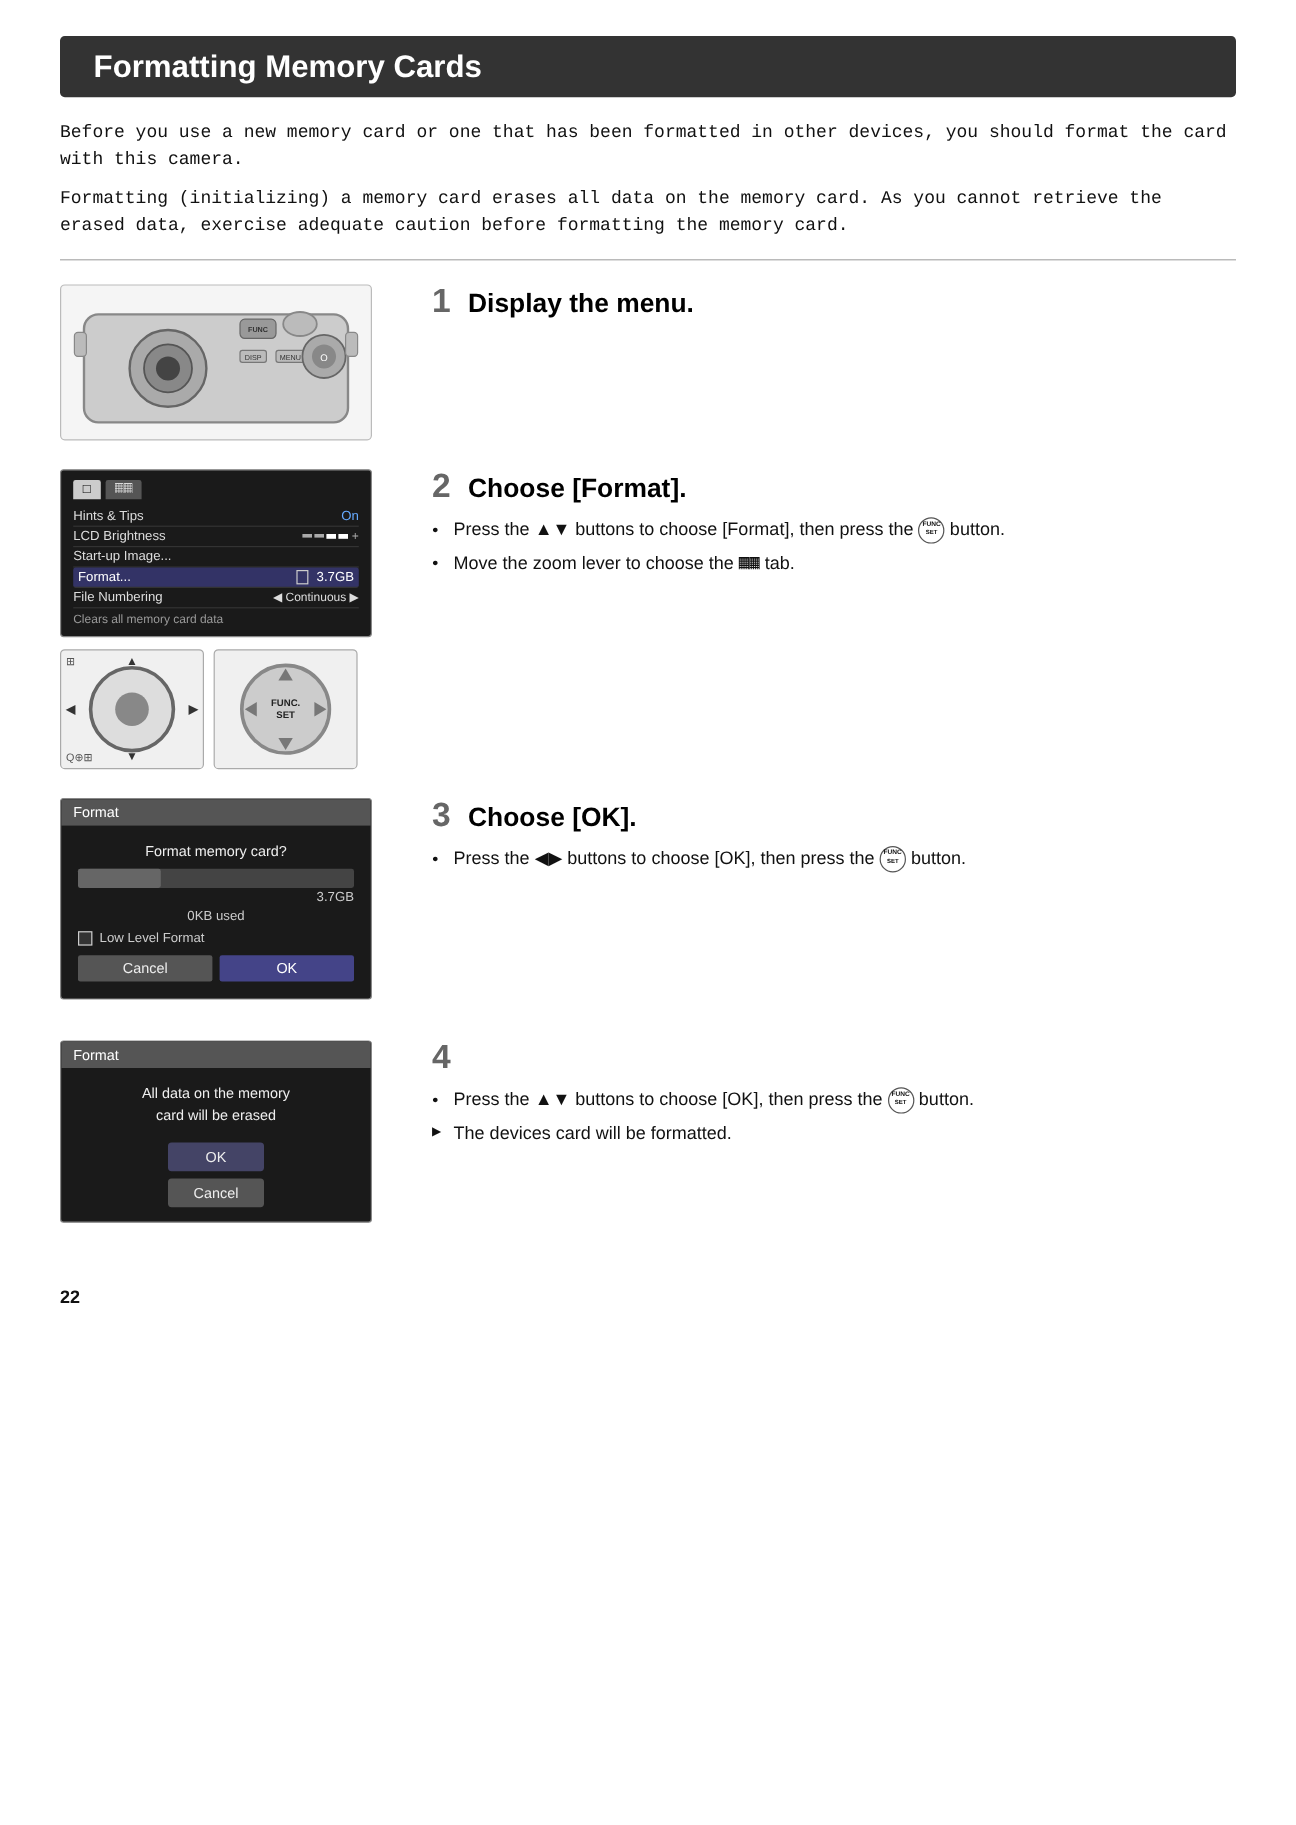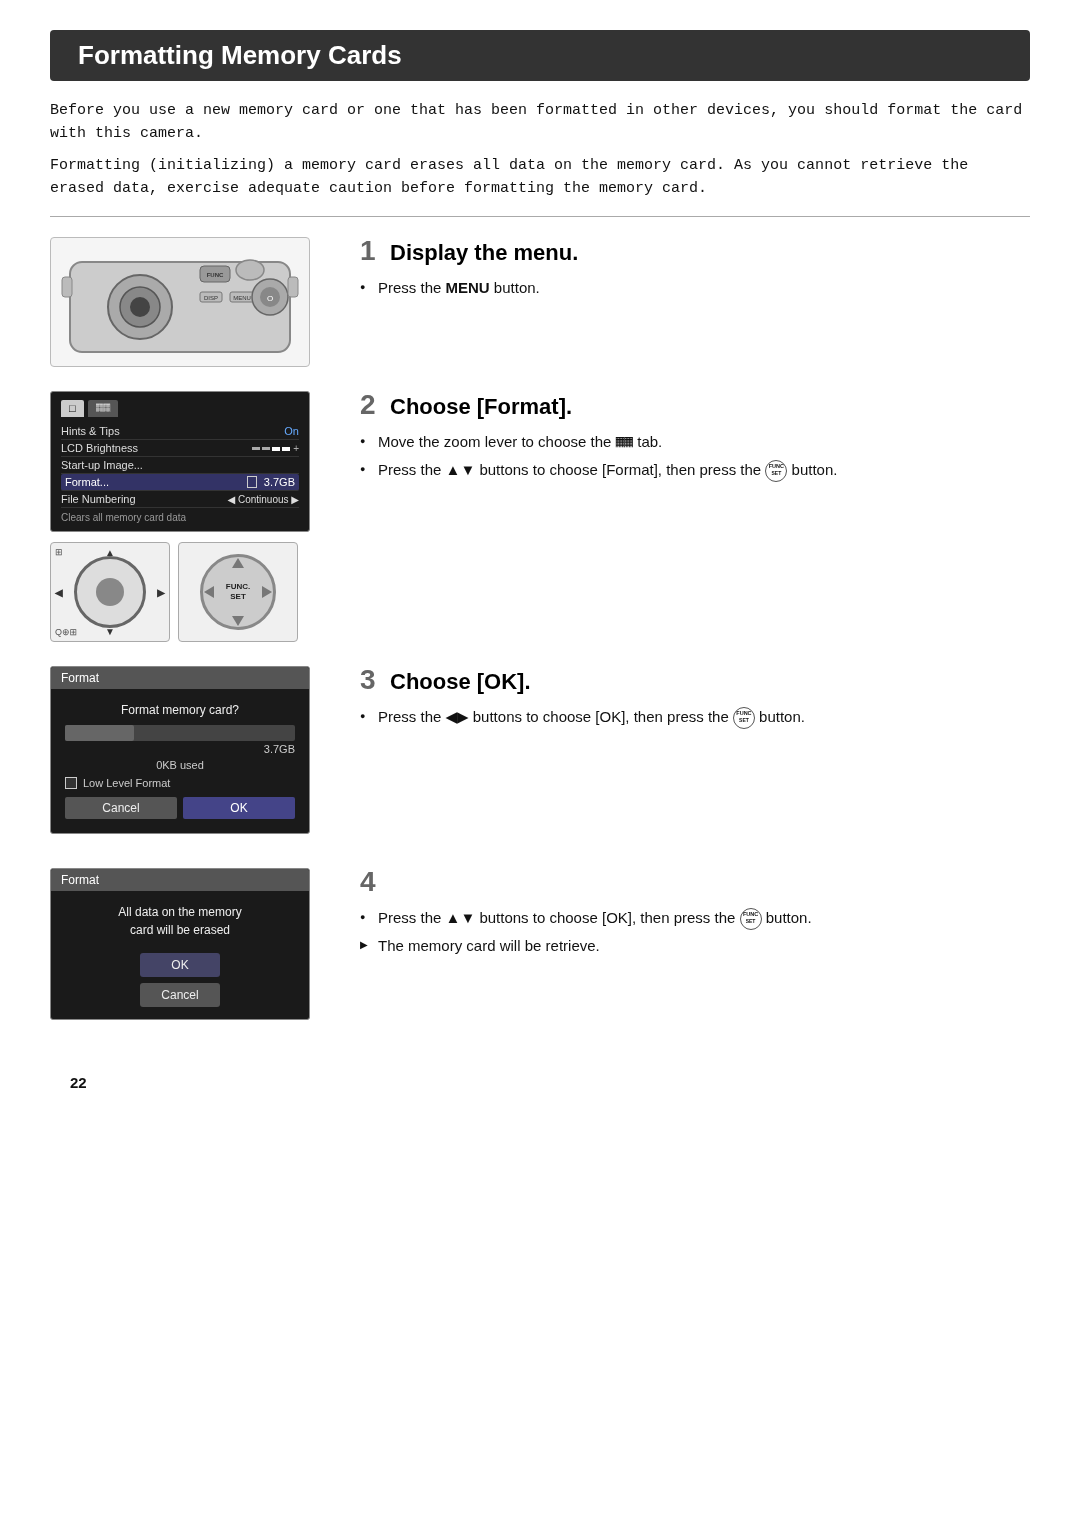--- a/index.html
+++ b/index.html
@@ -454,21 +454,20 @@
       align-items: center;
       justify-content: center;
     }
 
     
     .page-number {
       margin-top: 30px;
       font-size: 15px;
       font-weight: bold;
       color: #111;
-      margin-left: 20px;
     }
 
   </style>
 </head>
 <body>
 
 <div class="page-title-bar">Formatting Memory Cards</div>
 
 <p class="intro-text">Before you use a new memory card or one that has been formatted in other devices, you should format the card with this camera.</p>
 <p class="intro-text">Formatting (initializing) a memory card erases all data on the memory card. As you cannot retrieve the erased data, exercise adequate caution before formatting the memory card.</p>
@@ -508,25 +507,20 @@
 
           <rect x="228" y="35" width="10" height="20" rx="3" fill="#bbb" stroke="#888" stroke-width="1"></rect>
         </svg>
       </div>
     </div>
     <div class="step-instructions">
       <div class="step-number-title">
         <span class="step-number">1</span>
         <span class="step-title">Display the menu.</span>
       </div>
-      <ul class="step-bullets">
-        <li>
-          Press the <span class="bold-word">MENU</span> button.
-        </li>
-      </ul>
     </div>
   </div>
 
   <div class="step-row">
     <div class="step-images">
 
       <div class="lcd-screen">
         <div class="lcd-tabs">
           <div class="lcd-tab active">□</div>
           <div class="lcd-tab" style="color:#fff;">𝄜𝄜</div>
@@ -593,26 +587,26 @@
         </div>
       </div>
     </div>
     <div class="step-instructions">
       <div class="step-number-title">
         <span class="step-number">2</span>
         <span class="step-title">Choose [Format].</span>
       </div>
       <ul class="step-bullets">
         <li>
-          Move the zoom lever to choose the <strong style="font-size:13px;">𝄜𝄜</strong> tab.
-        </li>
-        <li>
           Press the ▲▼ buttons to choose [Format], then press the
           <span class="func-icon"></span>
           button.
+        </li>
+        <li>
+          Move the zoom lever to choose the <strong style="font-size:13px;">𝄜𝄜</strong> tab.
         </li>
       </ul>
     </div>
   </div>
 
   <div class="step-row">
     <div class="step-images">
       <div class="format-dialog">
         <div class="format-dialog-title">Format</div>
         <div class="format-dialog-body">
@@ -665,21 +659,21 @@
       <div class="step-number-title">
         <span class="step-number">4</span>
       </div>
       <ul class="step-bullets">
         <li>
           Press the ▲▼ buttons to choose [OK], then press the
           <span class="func-icon"></span>
           button.
         </li>
         <li class="arrow">
-          The memory card will be retrieve.
+          The devices card will be formatted.
         </li>
       </ul>
     </div>
   </div>
 
 </div>
 
 <div class="page-number">22</div>
 
 </body></html>

